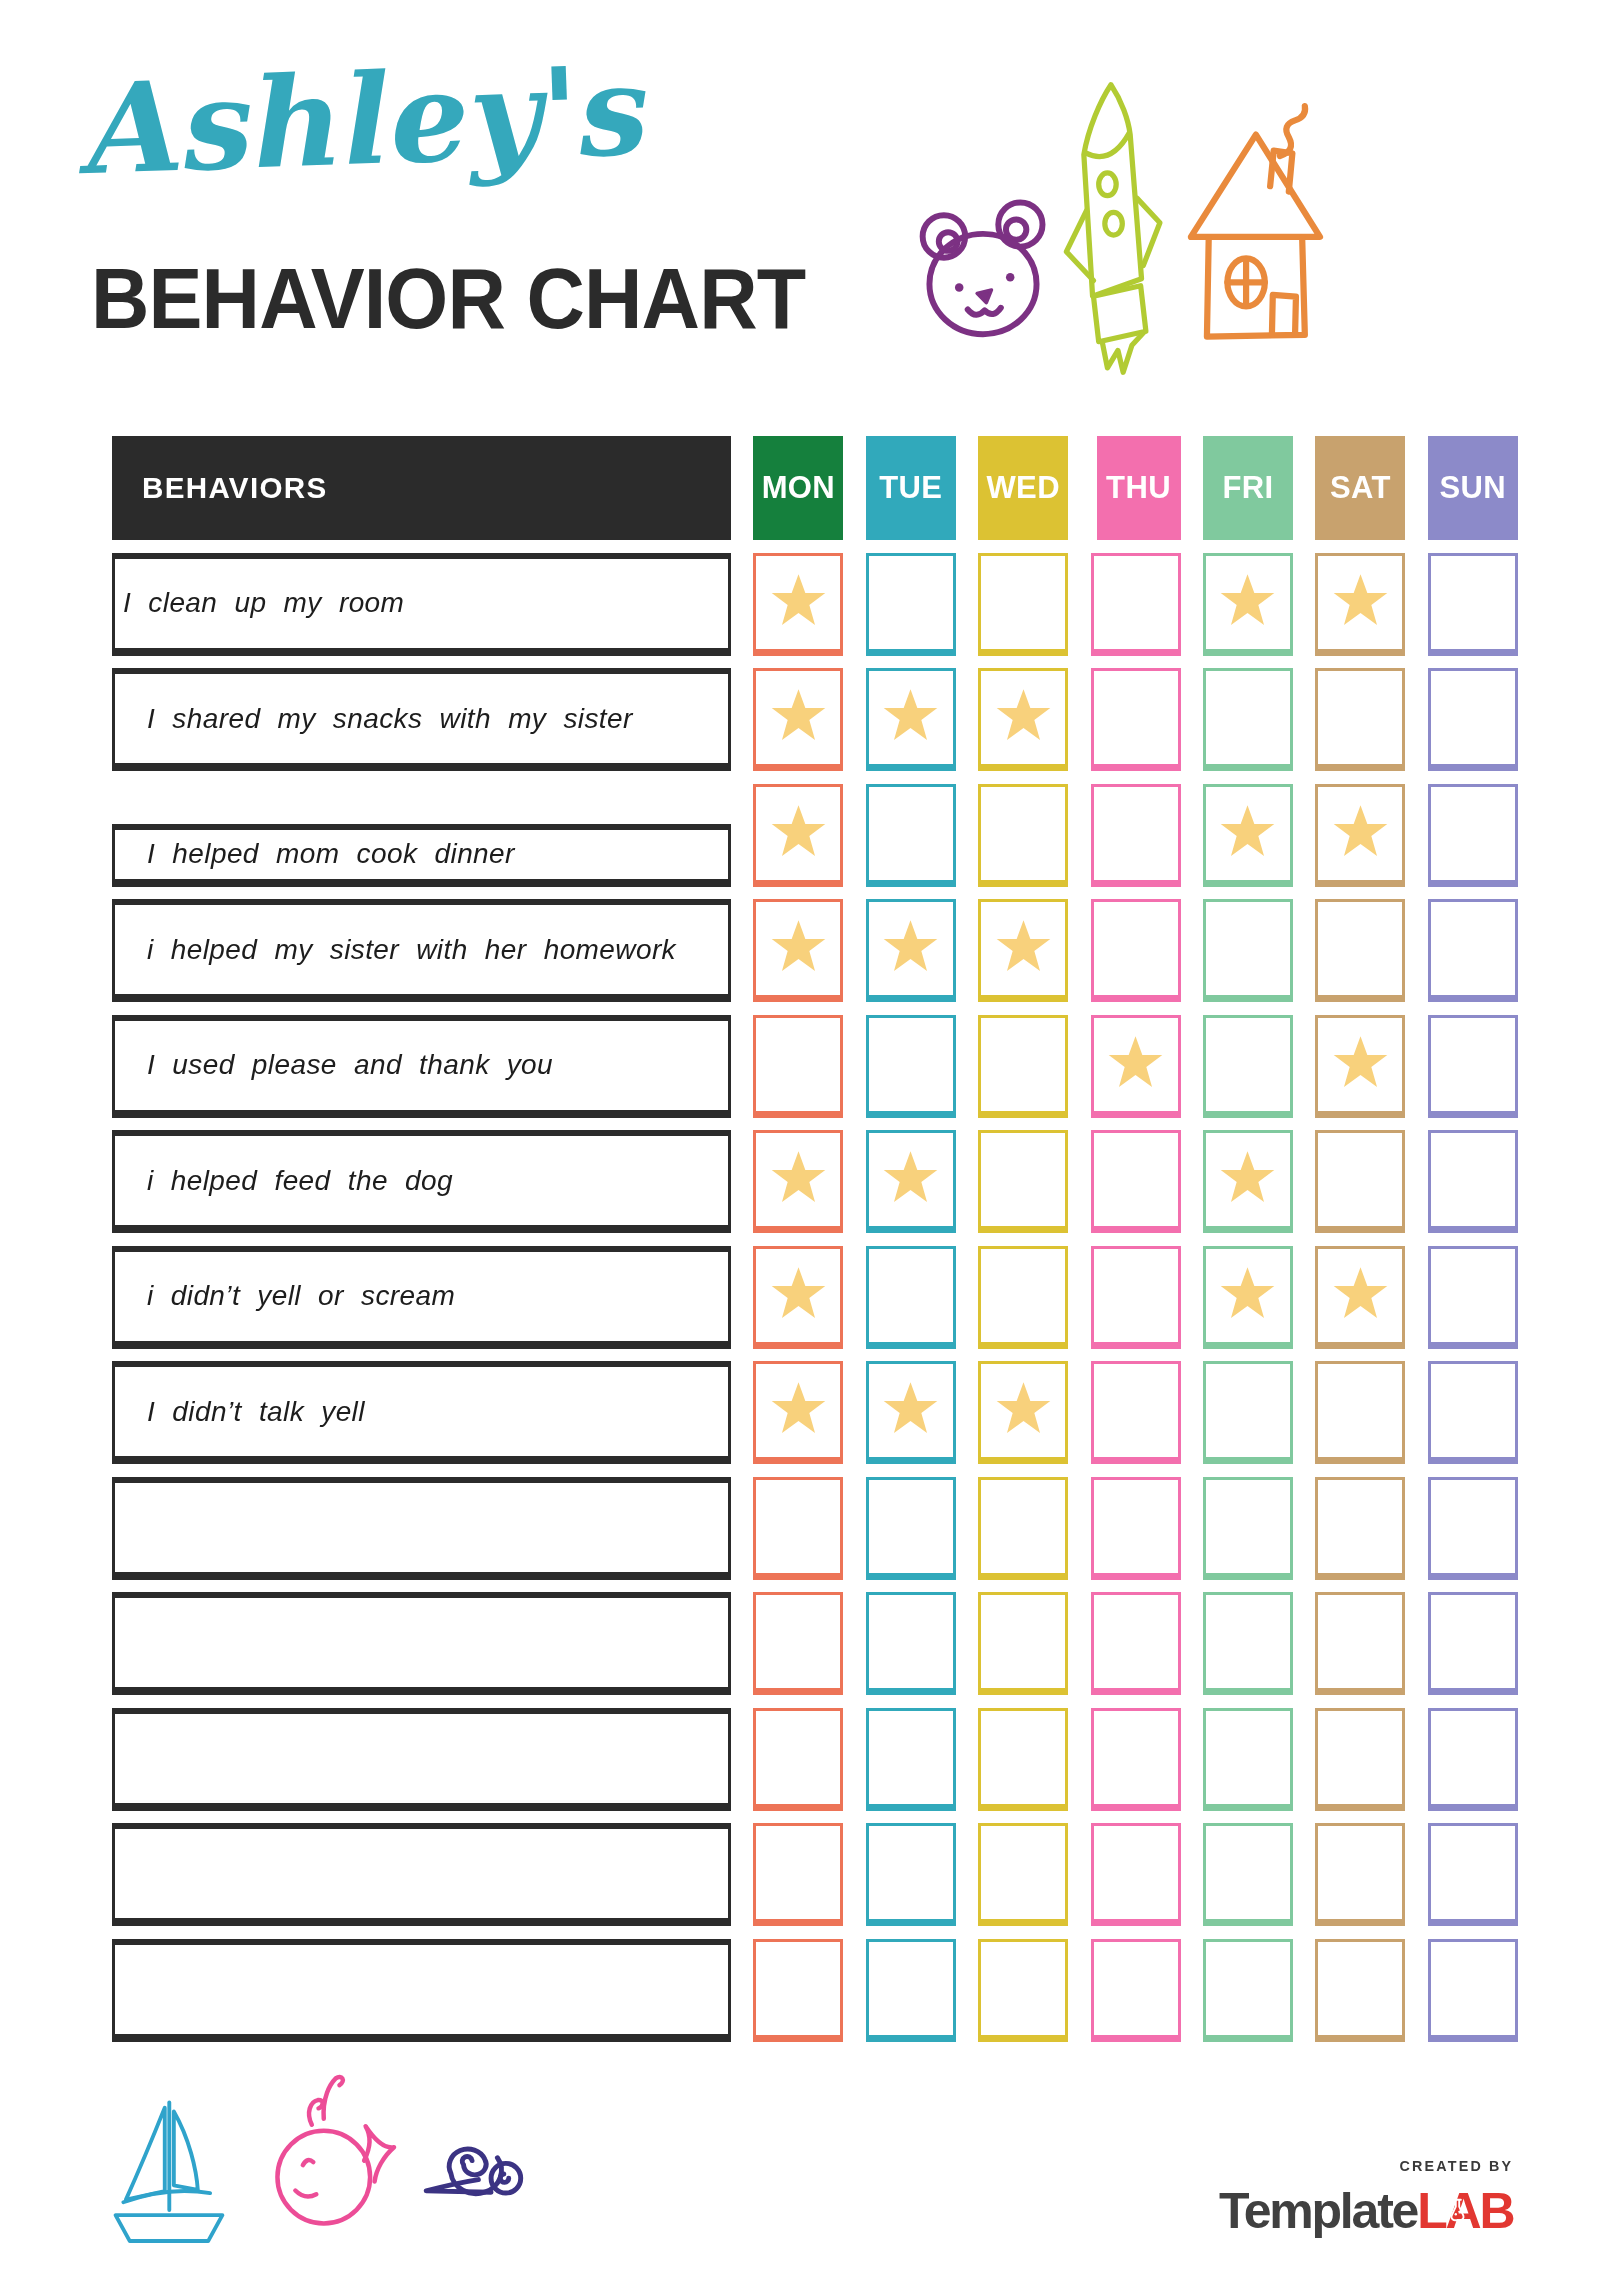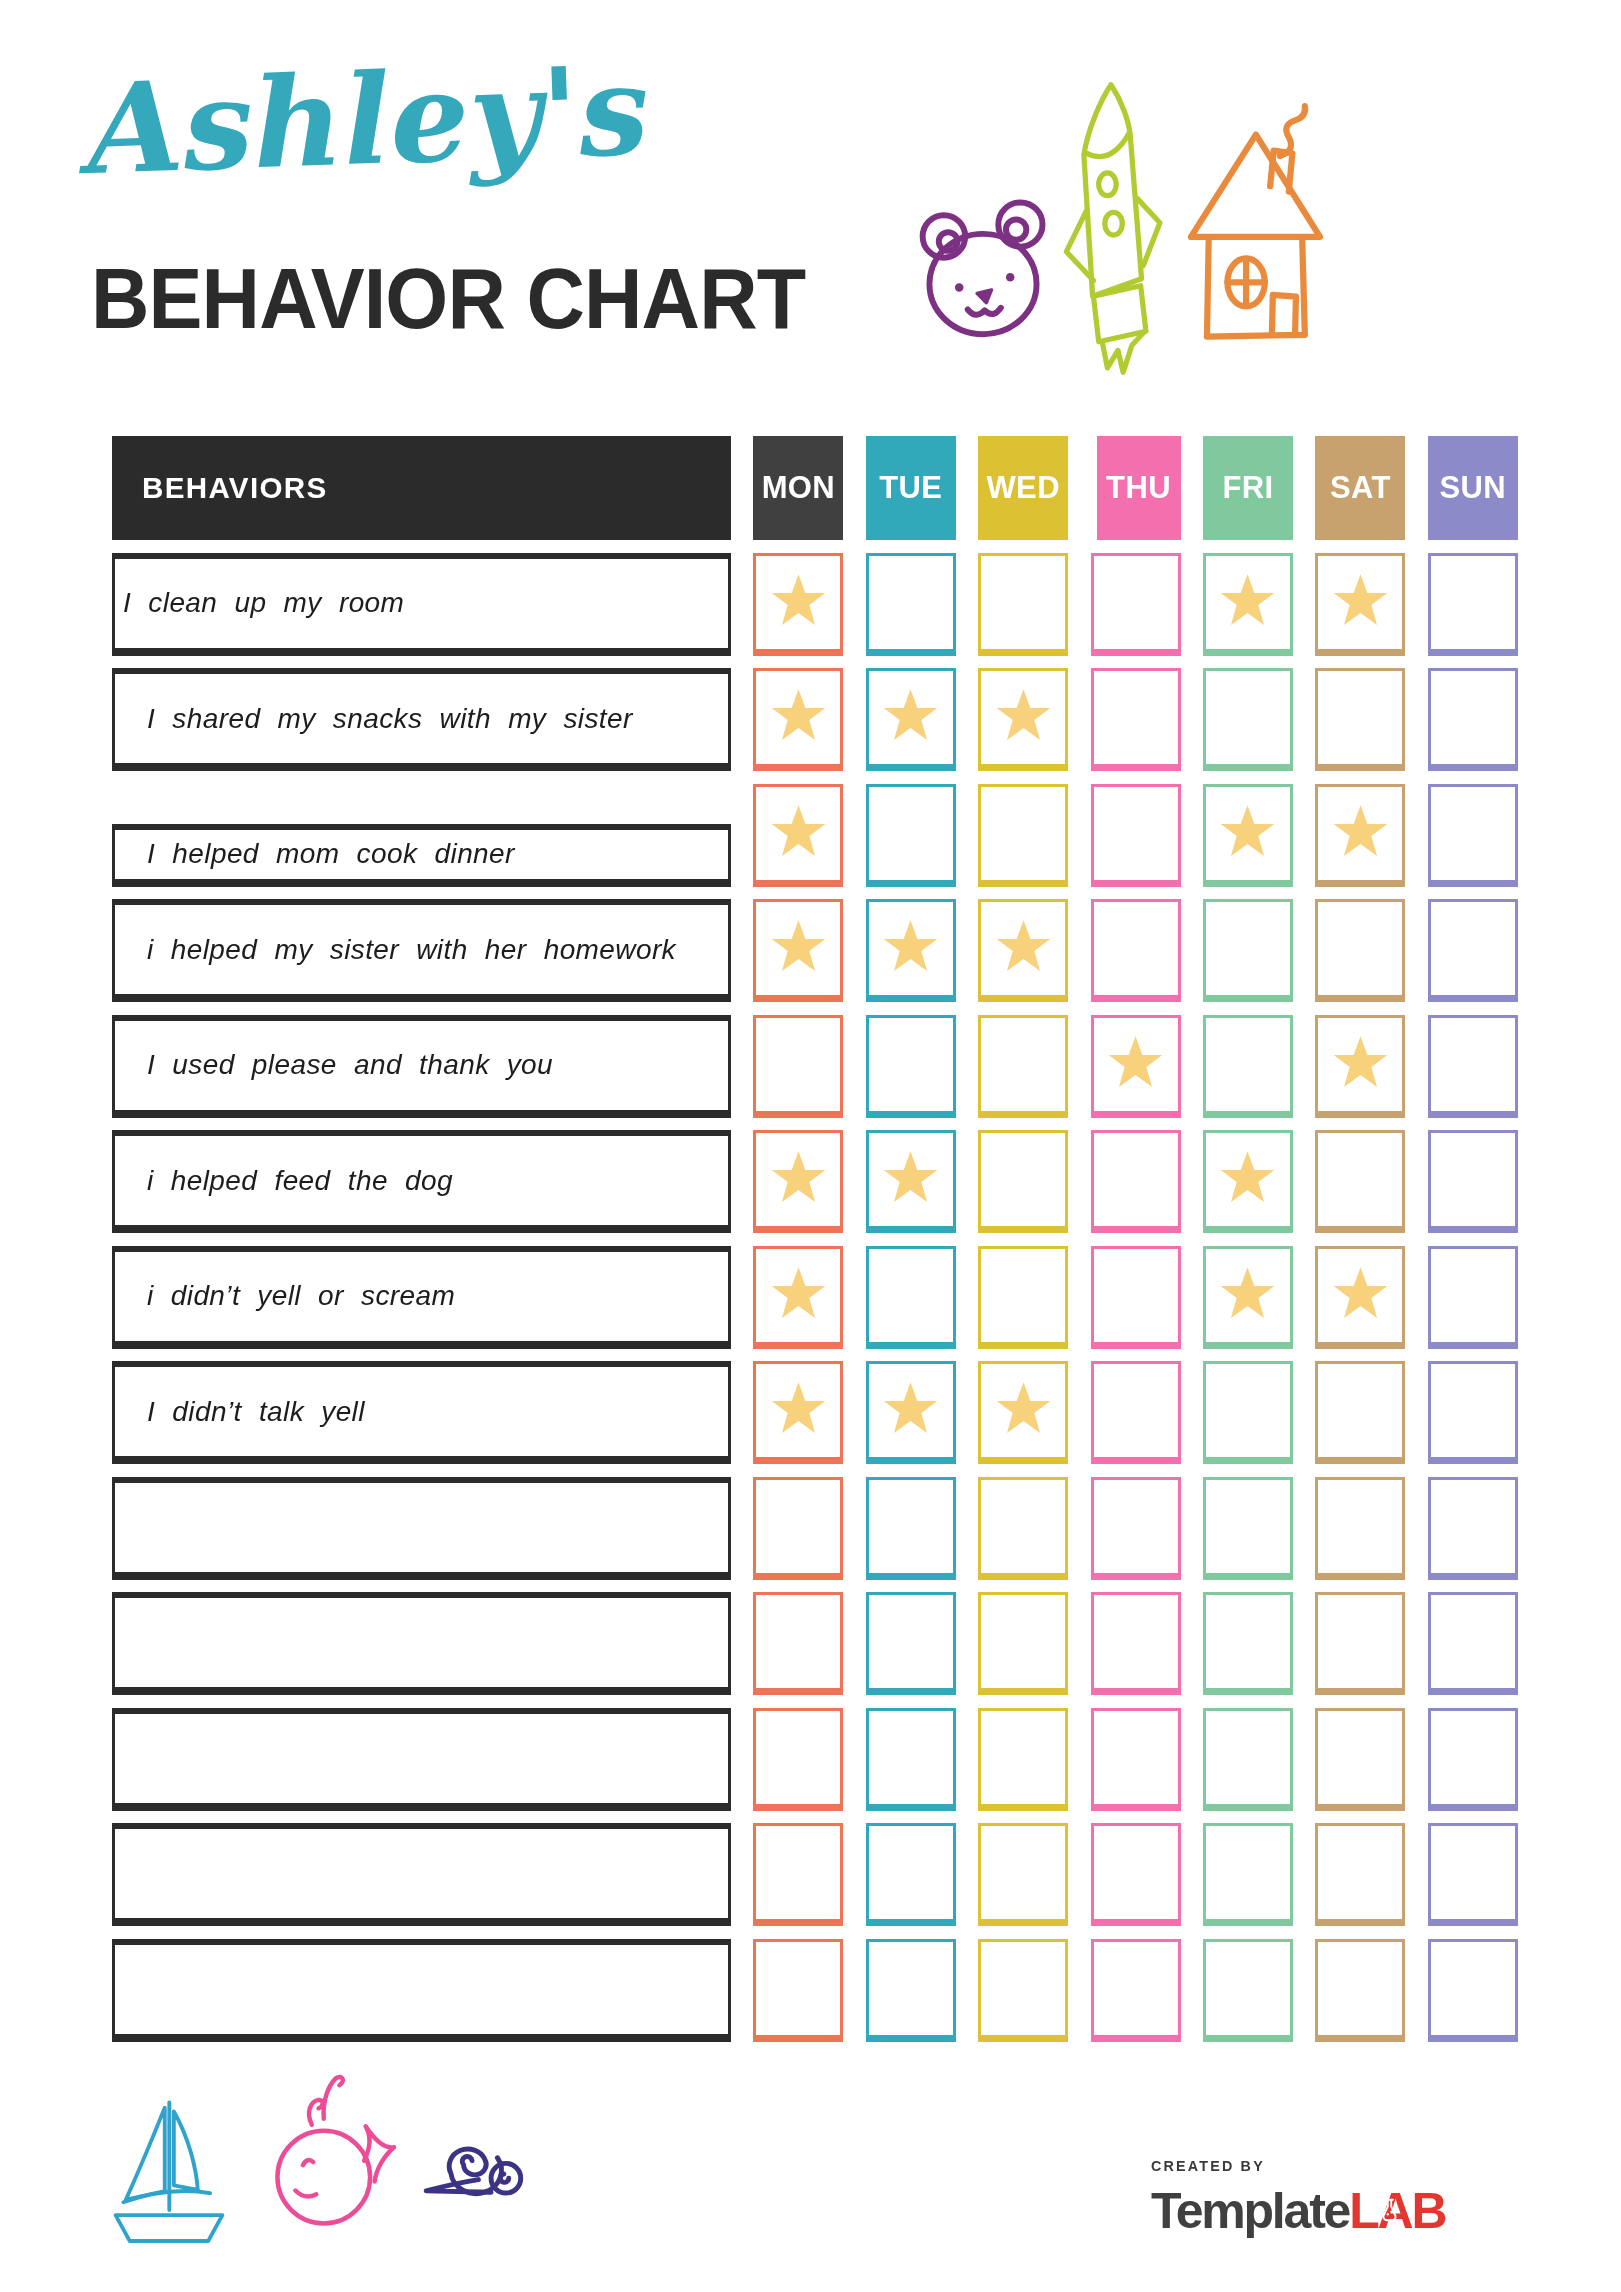--- a/index.html
+++ b/index.html
@@ -55,21 +55,21 @@
     font-style:italic;font-size:28px;letter-spacing:0.4px;word-spacing:9px;
     white-space:nowrap;color:#1d1d1d;
   }
   .day-cell{
     border:3.6px solid #ccc;border-bottom-width:7.2px;background:#fff;
     display:flex;align-items:center;justify-content:center;
   }
   .star{width:57px;height:57px;margin-top:-3.6px;display:block;}
 
   
-  .logo{position:absolute;left:1151px;top:2158px;}
+  .logo{position:absolute;left:1219px;top:2158px;text-align:right;}
   .created-by{font-size:14.3px;font-weight:bold;letter-spacing:2.2px;color:#3A3A3A;}
   .brand{font-size:50px;font-weight:bold;letter-spacing:-2.2px;line-height:1.05;margin-top:11px;white-space:nowrap;}
   .brand-t{color:#404040;}
   .brand-lab{position:relative;display:inline-block;}
   .flask{position:absolute;left:32px;top:11.6px;width:17px;height:26px;}
 </style>
 </head>
 <body>
 
 <div class="page">
@@ -111,21 +111,21 @@
       <path d="M13 155 L86 40 L158 155 Z"></path>
       <path d="M33 156 L31 267 L141 265 L138 156"></path>
       <ellipse cx="75" cy="206" rx="21" ry="27"></ellipse>
       <path d="M75 180 V232 M54 206 H96"></path>
       <path d="M104 265 L105 220 L131 222 L130 265"></path>
     </g>
   </svg>
 
   <div class="chart-grid" id="chart-grid">
       <div class="cell behaviors-head" style="background: rgb(43, 43, 43);">BEHAVIORS</div>
-      <div class="cell day-head" style="background: #404040;">MON</div>
+      <div class="cell day-head" style="background: #15803d;">MON</div>
       <div class="cell day-head" style="background: rgb(49, 169, 187);">TUE</div>
       <div class="cell day-head" style="background: rgb(220, 194, 51);">WED</div>
       <div class="cell day-head" style="background: rgb(243, 111, 174); margin-left: 6px;">THU</div>
       <div class="cell day-head" style="background: rgb(128, 201, 158);">FRI</div>
       <div class="cell day-head" style="background: rgb(200, 162, 110);">SAT</div>
       <div class="cell day-head" style="background: rgb(140, 138, 201);">SUN</div>
       <div class="cell row-label" style="border-color: rgb(43, 43, 43); padding-left: 8px;">I clean up my room</div>
       <div class="cell day-cell" style="border-color: rgb(237, 116, 87);">
         <svg class="star" viewBox="0 0 100 100" aria-hidden="true" style="color: rgb(248, 209, 124);">
           <path fill="currentColor" d="M50 4 L62 37 L97 37 L69 58 L79 93 L50 72 L21 93 L31 58 L3 37 L38 37 Z"></path>

